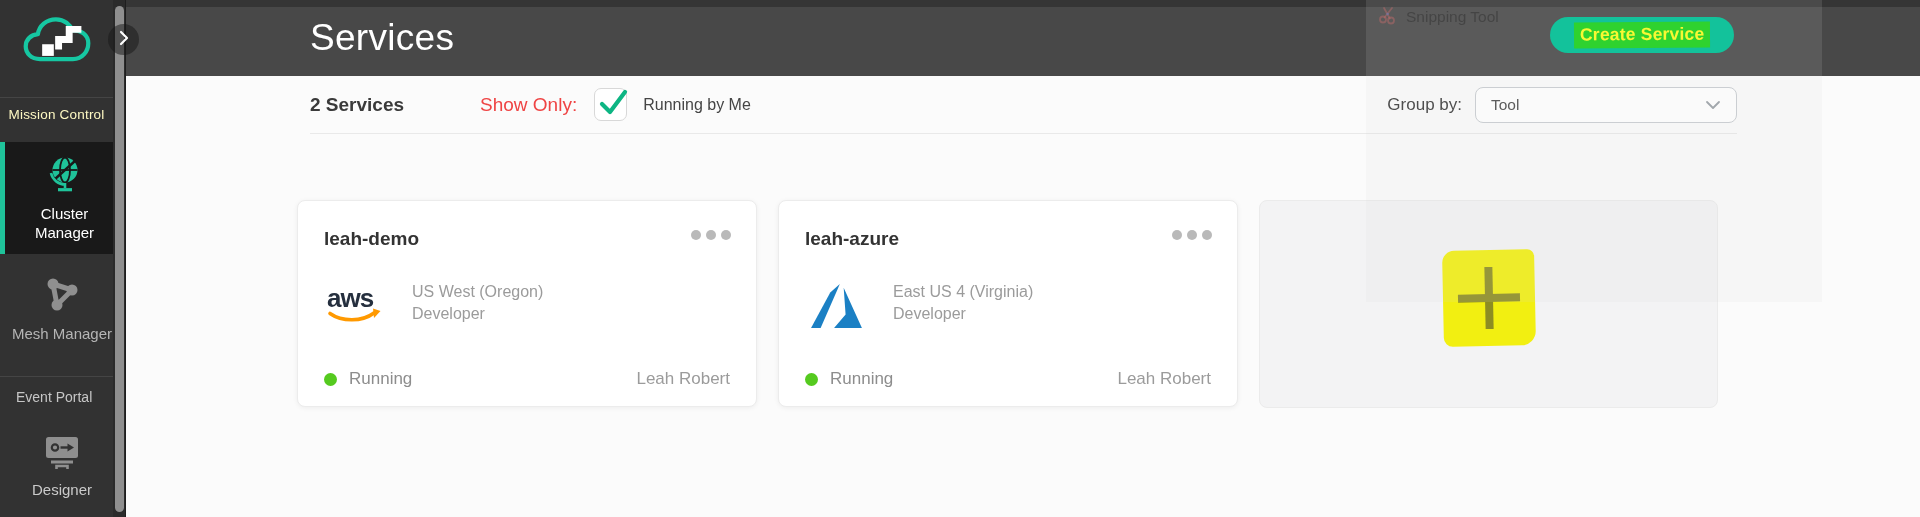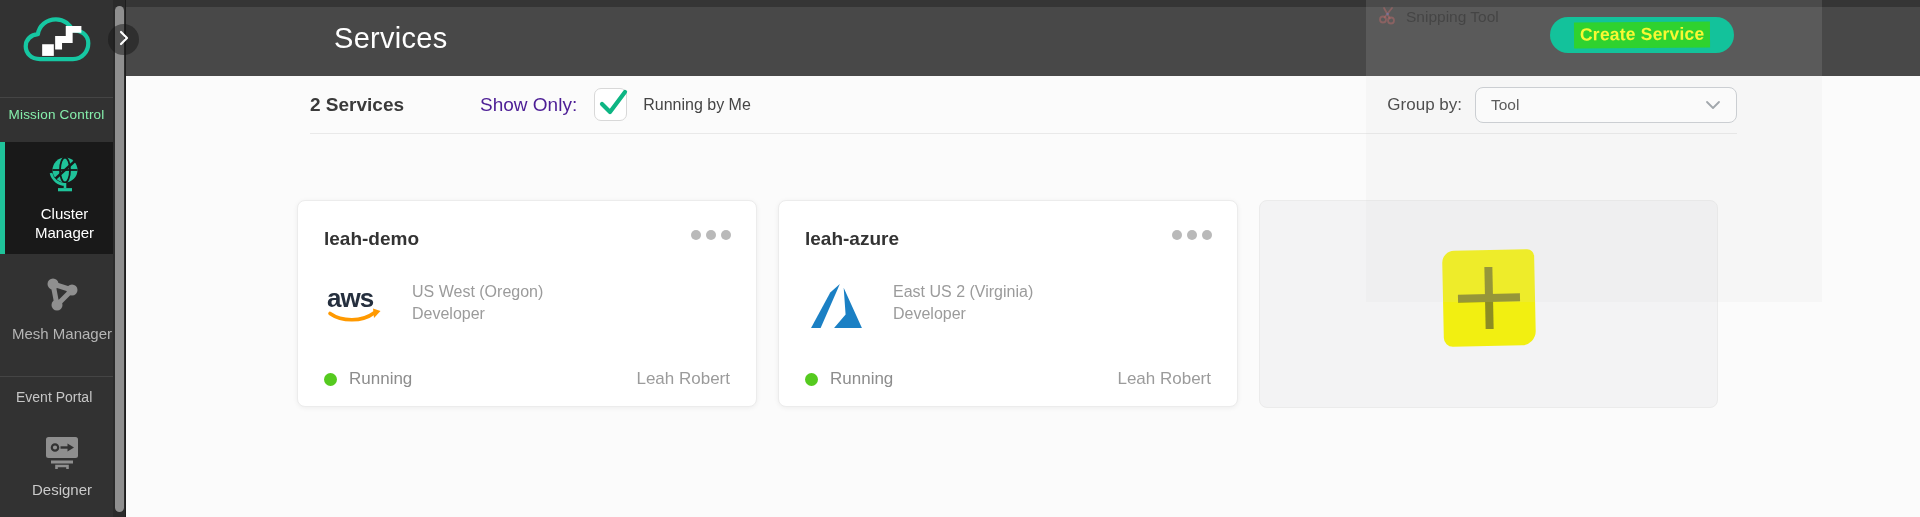--- a/index.html
+++ b/index.html
@@ -9,50 +9,50 @@
     font-family:"Liberation Sans", sans-serif;
     background:#fbfbfb;
     -webkit-font-smoothing:antialiased;
   }
 
   
   .sidebar { position:absolute; left:0; top:0; width:113px; height:517px; background:#323232; z-index:5; }
   .logo-wrap { position:absolute; top:13px; left:0; width:113px; display:flex; justify-content:center; }
   .sidebar-divider { position:absolute; left:0; width:113px; border-top:1px solid #454545; }
   .div-1 { top:97px; } .div-2 { top:376px; }
-  .mission-label { position:absolute; top:107px; left:0; width:113px; text-align:center; font-size:13.5px; color:#86efac; letter-spacing:0.2px; }
+  .mission-label { position:absolute; top:107px; left:0; width:113px; text-align:center; font-size:13.5px; color:#fef9c3; letter-spacing:0.2px; }
   .nav-item { position:absolute; left:0; width:124px; display:flex; flex-direction:column; align-items:center; justify-content:center; text-align:center; cursor:pointer; }
   .nav-item .nav-label { font-size:15px; line-height:18.5px; padding:0 10px; margin-top:7px; }
   .nav-cluster { top:142px; height:112px; background:#191919; border-left:5px solid #1fc39a; }
   .nav-cluster .nav-label { color:#ffffff; }
   .nav-mesh { top:254px; height:112px; }
   .nav-mesh .nav-label { color:#b5b5b5; }
   .event-portal-label { position:absolute; top:389px; left:16px; width:113px; font-size:14px; color:#c6c6c6; }
   .nav-designer { top:424px; height:86px; }
   .nav-designer .nav-label { color:#cacaca; margin-top:6px; }
 
   
   .scroll-track { position:absolute; left:113px; top:0; width:13px; height:517px; background:#2b2b2b; border-right:1px solid #1e1e1e; z-index:6; }
   .scroll-thumb { position:absolute; left:1.5px; top:6px; width:9px; height:506px; background:#8f8f8f; border-radius:5px; }
   .expand-btn { position:absolute; left:108px; top:24px; width:31px; height:31px; border-radius:50%;
     background:rgba(22,22,22,0.5); display:flex; align-items:center; justify-content:center; z-index:70; cursor:pointer; }
 
   
   .header { position:absolute; left:126px; top:0; right:0; height:76px; background:#484848; z-index:1; }
   .header-topstrip { position:absolute; top:0; left:0; right:0; height:7px; background:#353535; }
-  .page-title { position:absolute; left:184px; top:19px; font-size:29px; line-height:38px; font-weight:400; color:#ffffff; letter-spacing:0.3px;margin-left:24px; }
+  .page-title { position:absolute; left:184px; top:19px; font-size:37px; line-height:38px; font-weight:400; color:#ffffff; letter-spacing:0.3px; }
   .create-btn { position:absolute; left:1550px; top:17px; width:184px; height:36px; border:none; border-radius:18px;
     background:#13c29b; display:flex; align-items:center; justify-content:center; cursor:pointer; z-index:60; }
   .create-btn .hl { background:#2fd22f; color:#f8f833; font-weight:700; font-size:17.5px; padding:2px 6px 3px; letter-spacing:0.2px; transform:rotate(-0.4deg); }
 
   
   .toolbar { position:absolute; left:310px; top:76px; width:1427px; height:58px; border-bottom:1px solid #e9e9e9;
     display:flex; align-items:center; z-index:2; }
   .svc-count { font-size:19px; font-weight:700; color:#3a3a3a; }
-  .show-only { font-size:19px; font-weight:500; color:#4c1d95; margin-left:76px; }
+  .show-only { font-size:19px; font-weight:500; color:#ef4444; margin-left:76px; }
   .checkbox { position:relative; width:33px; height:33px; margin-left:17px; background:#ffffff; border:1px solid #d8d8d8; border-radius:7px; cursor:pointer; }
   .checkbox svg { position:absolute; left:3px; top:-1px; }
   .created-by { font-size:16px; color:#454545; margin-left:16px; }
   .tb-spacer { flex:1; }
   .group-by { font-size:17px; color:#3a3a3a; margin-right:13px; }
   .dropdown { width:262px; height:36px; background:#ffffff; border:1px solid #c9cdd1; border-radius:8px;
     display:flex; align-items:center; justify-content:space-between; padding:0 15px; cursor:pointer; }
   .dd-value { font-size:15.5px; color:#4a4a4a; }
 
   
@@ -221,21 +221,21 @@
       <span class="dot"></span>
     </div>
     <div class="provider-row">
       <span class="provider-logo">
         <svg width="56" height="48" viewBox="0 0 56 50">
           <polygon points="32,3 12,49 2,49 22,12" fill="#1b80c4"></polygon>
           <polygon points="36,7 55,49 26,49 38,35" fill="#1b80c4"></polygon>
         </svg>
       </span>
       <div>
-        <div class="region">East US 2 (Virginia)</div>
+        <div class="region">East US 4 (Virginia)</div>
         <div class="plan">Developer</div>
       </div>
     </div>
     <div class="card-footer">
       <span class="status-dot"></span>
       <span class="status-text">Running</span>
       <span class="owner">Leah Robert</span>
     </div>
   </div>
 

